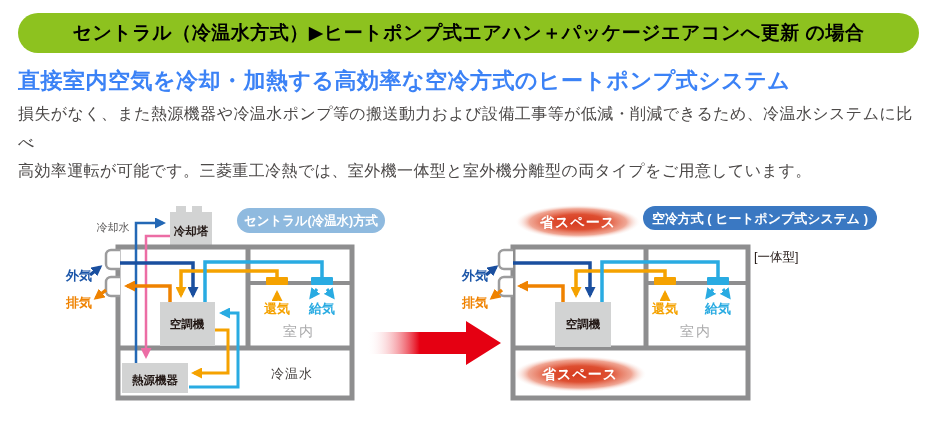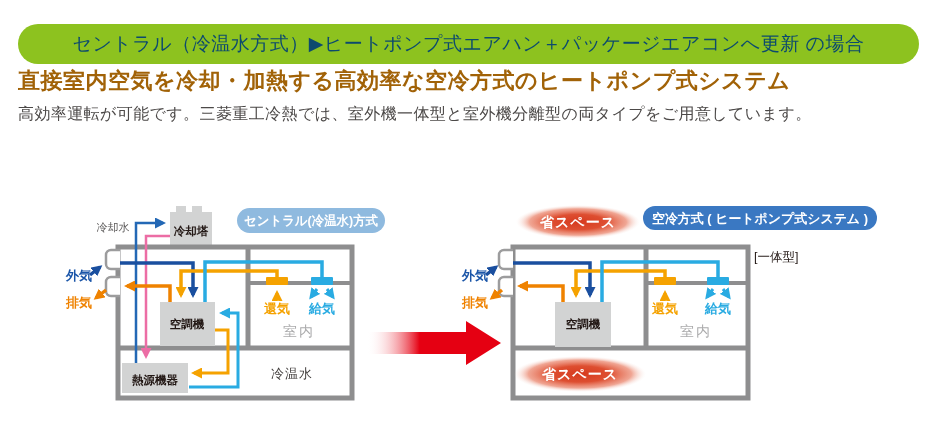--- a/index.html
+++ b/index.html
@@ -4,25 +4,25 @@
 <style>
   html,body{margin:0;padding:0;}
   body{
     width:937px;height:431px;position:relative;background:#ffffff;overflow:hidden;
     font-family:"Liberation Sans","DejaVu Sans",sans-serif;
   }
   .header-pill{
     position:absolute;left:18px;top:13px;width:901px;height:40px;
     background:#8DC21F;border-radius:21px;
     display:flex;align-items:center;justify-content:center;
-    color:#0c4a6e;font-size:19px;font-weight:normal;letter-spacing:0.5px;margin-top:11px;
+    color:#000000;font-size:19px;font-weight:bold;letter-spacing:0.5px;
   }
   .intro-title{
     position:absolute;left:18px;top:66px;margin:0;
-    color:#a16207;font-size:22px;font-weight:bold;letter-spacing:0.5px;
+    color:#3b82f6;font-size:22px;font-weight:bold;letter-spacing:0.5px;
   }
   .intro-body{
     position:absolute;left:18px;top:100px;width:905px;
     color:#4C4948;font-size:16px;line-height:28.5px;letter-spacing:0.4px;
   }
   .diagram-svg{position:absolute;left:0;top:195px;}
   
   text{font-family:"Liberation Sans","DejaVu Sans",sans-serif;}
   .t-box{font-size:11.5px;font-weight:bold;fill:#231815;text-anchor:middle;}
   .t-cool{font-size:11px;fill:#595757;text-anchor:middle;}
@@ -43,20 +43,21 @@
 </head>
 <body>
 
 <div class="header-pill">
   <span>セントラル（冷温水方式）▶ヒートポンプ式エアハン＋パッケージエアコンへ更新 の場合</span>
 </div>
 
 <h1 class="intro-title">直接室内空気を冷却・加熱する高効率な空冷方式のヒートポンプ式システム</h1>
 
 <div class="intro-body">
+  <div>損失がなく、また熱源機器や冷温水ポンプ等の搬送動力および設備工事等が低減・削減できるため、冷温水システムに比べ</div>
   <div>高効率運転が可能です。三菱重工冷熱では、室外機一体型と室外機分離型の両タイプをご用意しています。</div>
 </div>
 
 <svg class="diagram-svg" width="937" height="236" viewBox="0 195 937 236">
   <defs>
     <marker id="mdb" markerUnits="userSpaceOnUse" markerWidth="11" markerHeight="11" refX="8" refY="5.5" orient="auto">
         <path d="M0,0L11,5.5L0,11Z" fill="#1A4F9F"></path>
       </marker>
     <marker id="mmb" markerUnits="userSpaceOnUse" markerWidth="11" markerHeight="11" refX="8" refY="5.5" orient="auto">
         <path d="M0,0L11,5.5L0,11Z" fill="#2368B5"></path>

